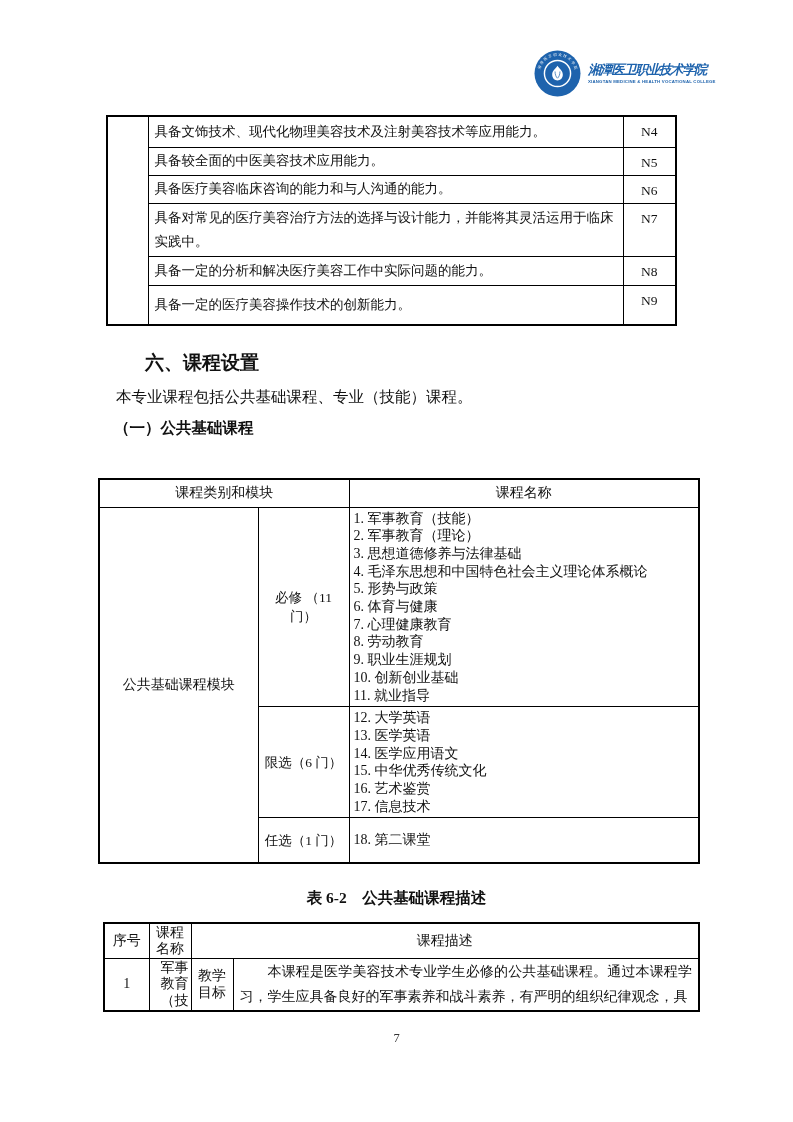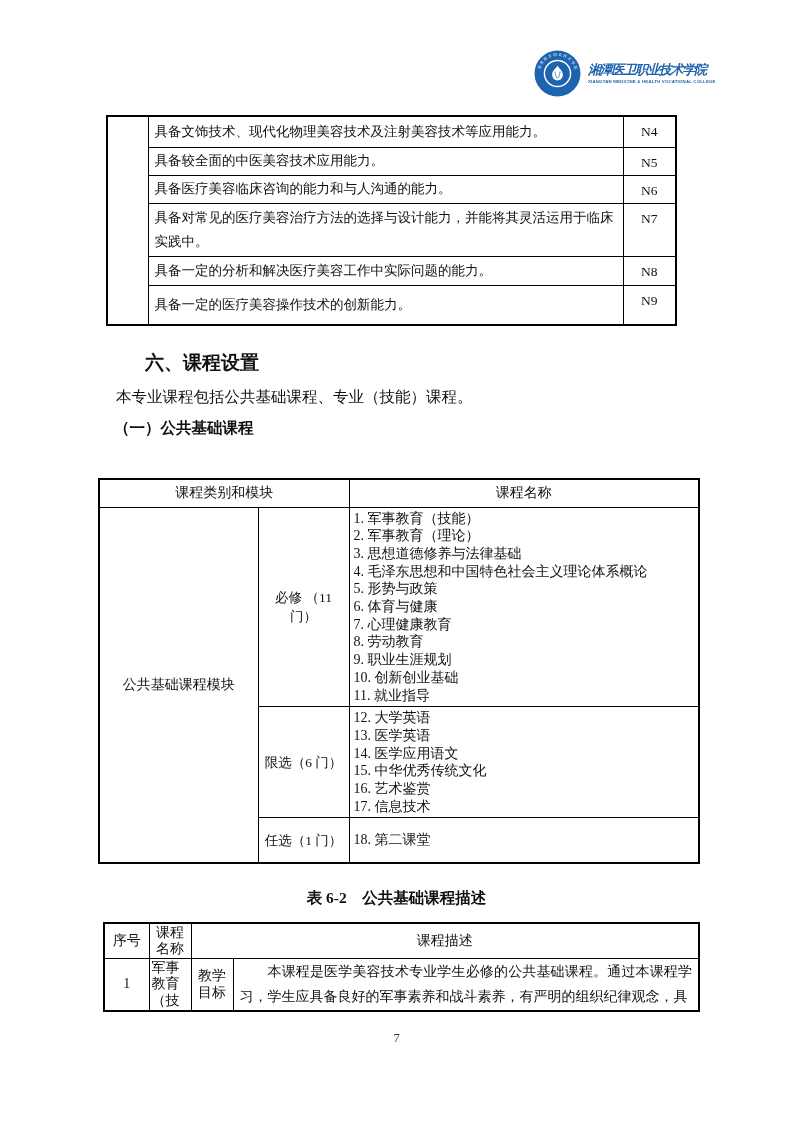--- a/index.html
+++ b/index.html
@@ -52,21 +52,21 @@
   .t61 td.courses { padding:2px 4px; vertical-align:middle; }
   .t61 .course { line-height:17.7px; white-space:nowrap; }
   .t61 tr.last td { height:45px; }
 
   
   .t62 { position:absolute; left:103px; top:922px; width:595px; border:2px solid #000; }
   .t62 td { font-size:14px; }
   .t62 tr.hdr td { height:35px; text-align:center; line-height:16px; }
   .t62 tr.body td { height:51px; }
   .t62 td.idx { text-align:center; }
-  .t62 td.course { text-align:left; line-height:16.5px; padding:1px 2px;margin-top:25px; }
+  .t62 td.course { text-align:right; line-height:16.5px; padding:1px 2px;margin-top:25px; }
   .t62 td.aspect { text-align:center; line-height:17px; padding:1px 2px; }
   .t62 td.desc { padding:0 6px; line-height:25px; text-indent:2em; text-align:justify;border-radius:20px; }
 
   
   .pagenum { position:absolute; left:0; top:1031px; width:793px; text-align:center; font-size:12.5px; color:#333; }
 </style>
 </head>
 <body>
 
 <div class="page">

